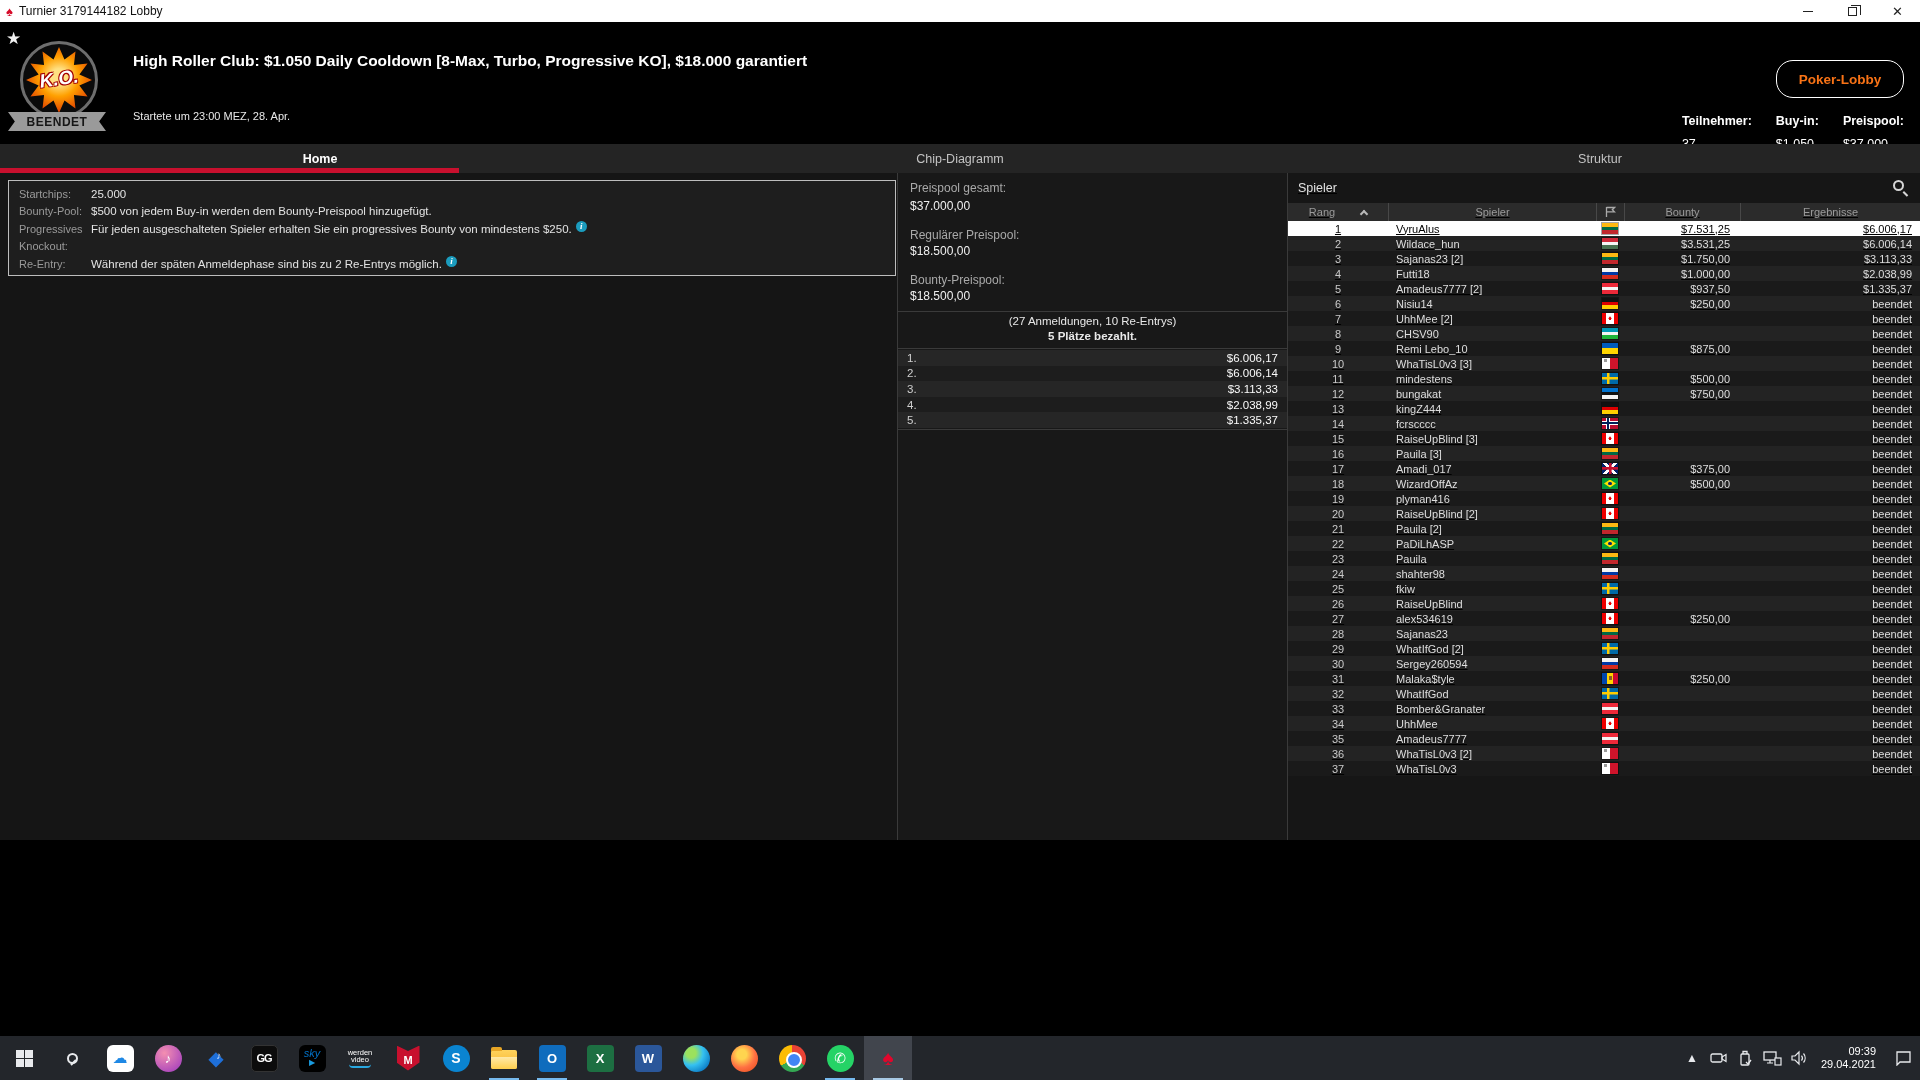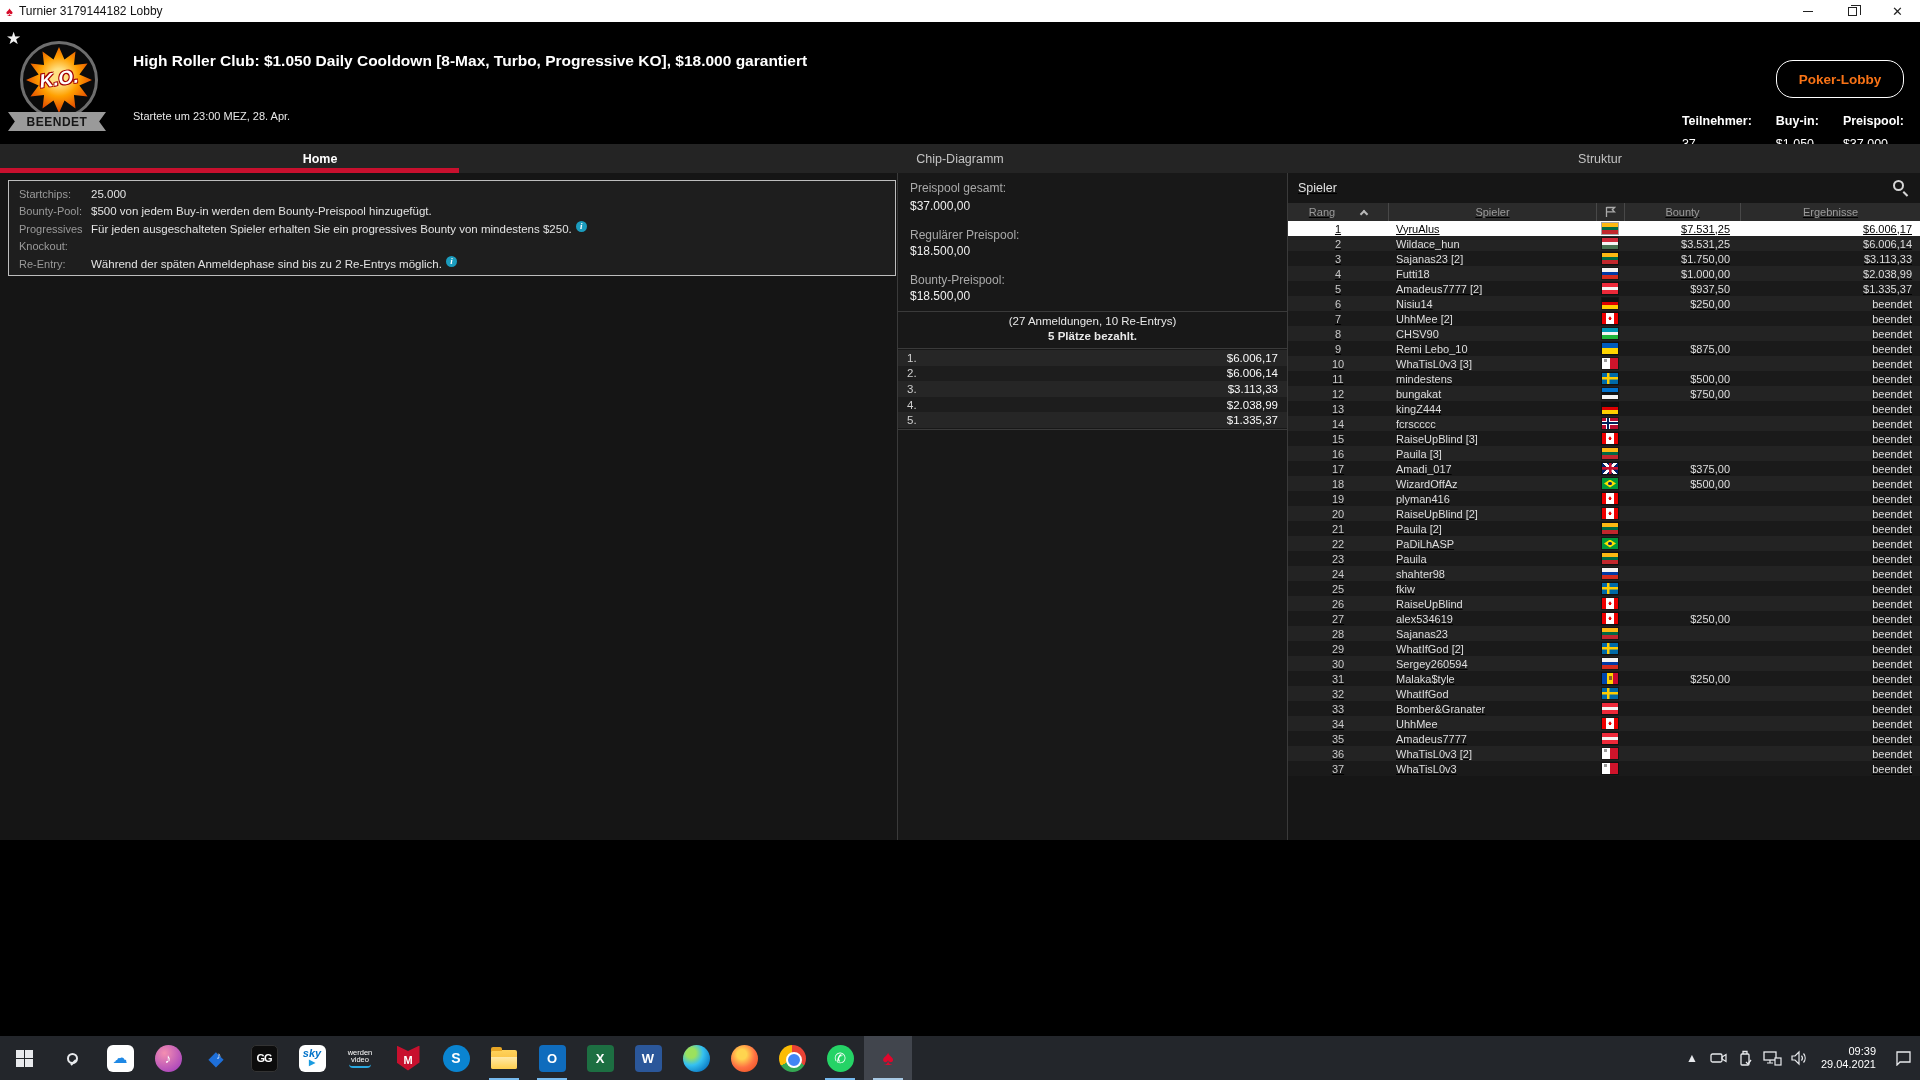--- a/index.html
+++ b/index.html
@@ -149,21 +149,21 @@
   .i-search { width:11px; height:11px; border:2px solid #e8eaed; border-radius:50%; position:relative; }
   .i-search:after { content:""; position:absolute; left:-5px; top:9px; width:7px; height:2px; background:#e8eaed;
                     transform:rotate(135deg); transform-origin:100% 50%; }
   .i-sq { border-radius:6px; width:27px; height:27px; display:flex; align-items:center; justify-content:center; }
   .i-circ { border-radius:50%; width:27px; height:27px; display:flex; align-items:center; justify-content:center; }
   .i-icloud { background:#fff; color:#1e88e5; font-size:15px; }
   .i-itunes { background:radial-gradient(circle at 35% 30%,#f48fb1,#ab47bc 80%); color:#fff; font-size:13px; }
   .i-music { color:#1e6fd9; font-size:20px; position:relative; }
   .i-music i { position:absolute; left:8px; top:4px; font-style:normal; font-size:10px; color:#cfe3ff; }
   .i-gg { background:#0c0c0c; border:1px solid #333; color:#fff; font-weight:bold; font-size:11px; letter-spacing:-1px; border-radius:5px; }
-  .i-sky { background:#ffffff; color:#0072c9; font-weight:bold; font-style:italic; font-size:11px; flex-direction:column; line-height:9px; }
+  .i-sky { background:#000000; color:#0072c9; font-weight:normal; font-style:italic; font-size:11px; flex-direction:column; line-height:9px; }
   .i-sky i { font-style:normal; font-size:8px; color:#1a9be0; }
   .i-prime { color:#fff; font-size:7.5px; line-height:7px; text-align:center; }
   .i-prime b { display:block; font-weight:normal; }
   .i-prime u { display:block; height:4px; border:none; border-bottom:2px solid #29a7df; border-radius:0 0 8px 8px; width:22px; margin:1px auto 0; }
   .i-mcafee { width:23px; height:25px; background:#c8102e; clip-path:polygon(0 0,50% 22%,100% 0,100% 68%,50% 100%,0 68%);
               color:#fff; font-weight:bold; font-size:11px; display:flex; align-items:center; justify-content:center; padding-top:3px; }
   .i-skype { background:#0a84d0; color:#fff; font-weight:bold; font-size:14px; }
   .i-folder { width:26px; height:19px; background:linear-gradient(#ffd35c,#f7b431); border-radius:2px; position:relative; margin-top:3px; }
   .i-folder:before { content:""; position:absolute; left:0; top:-3px; width:11px; height:4px; background:#e8a626; border-radius:2px 2px 0 0; }
   .i-folder:after { content:""; position:absolute; left:0; top:7px; width:26px; height:12px; background:linear-gradient(#ffe9a8,#ffcf4d); border-radius:0 0 2px 2px; }

